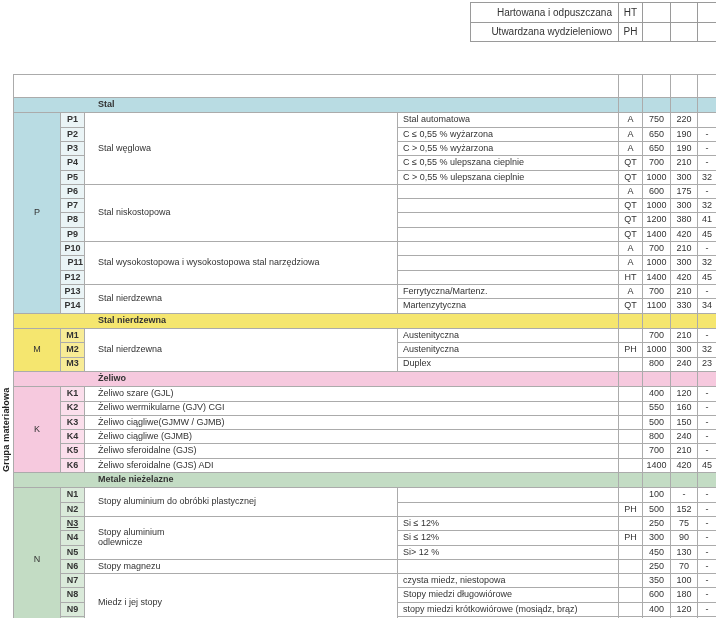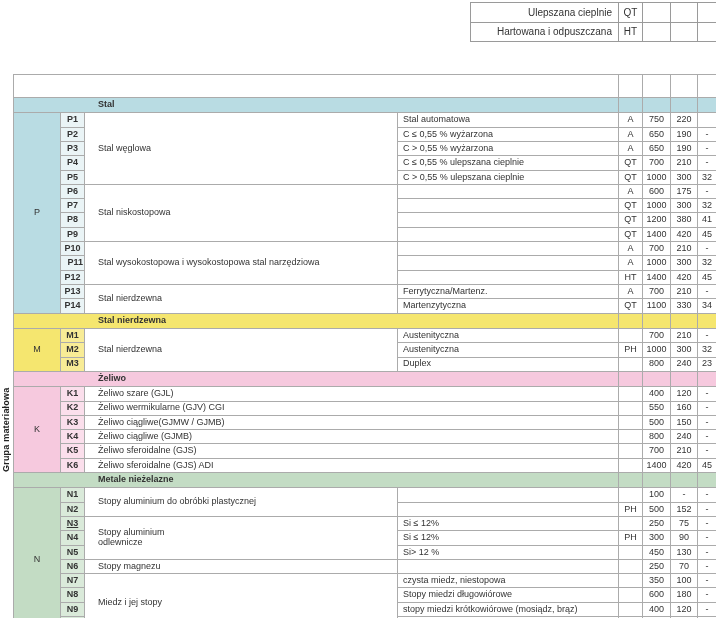--- a/index.html
+++ b/index.html
@@ -41,29 +41,29 @@
   <table class="legend">
     <colgroup>
         <col style="width:148px">
         <col style="width:24px">
         <col style="width:28px">
         <col style="width:27px">
         <col style="width:19px">
       </colgroup>
     <tbody>
       <tr>
-        <td class="lg-label">Ulepszana cieplnie</td>
-        <td class="lg-code">QT</td>
+        <td class="lg-label">Hartowana i odpuszczana</td>
+        <td class="lg-code">HT</td>
         <td></td>
           <td></td>
           <td></td>
       </tr>
       <tr>
-        <td class="lg-label">Hartowana i odpuszczana</td>
-        <td class="lg-code">HT</td>
+        <td class="lg-label">Utwardzana wydzieleniowo</td>
+        <td class="lg-code">PH</td>
         <td></td>
           <td></td>
           <td></td>
       </tr>
     </tbody>
   </table>
 
   <table class="main">
     <colgroup>
       <col style="width:47px">

